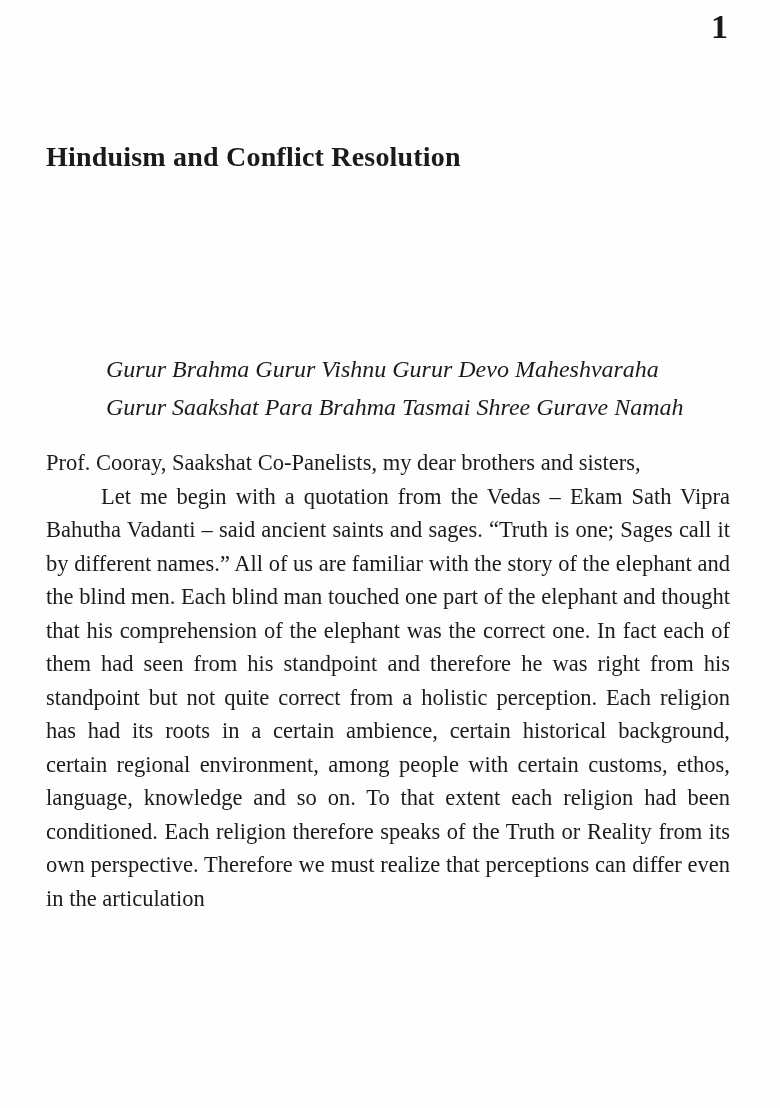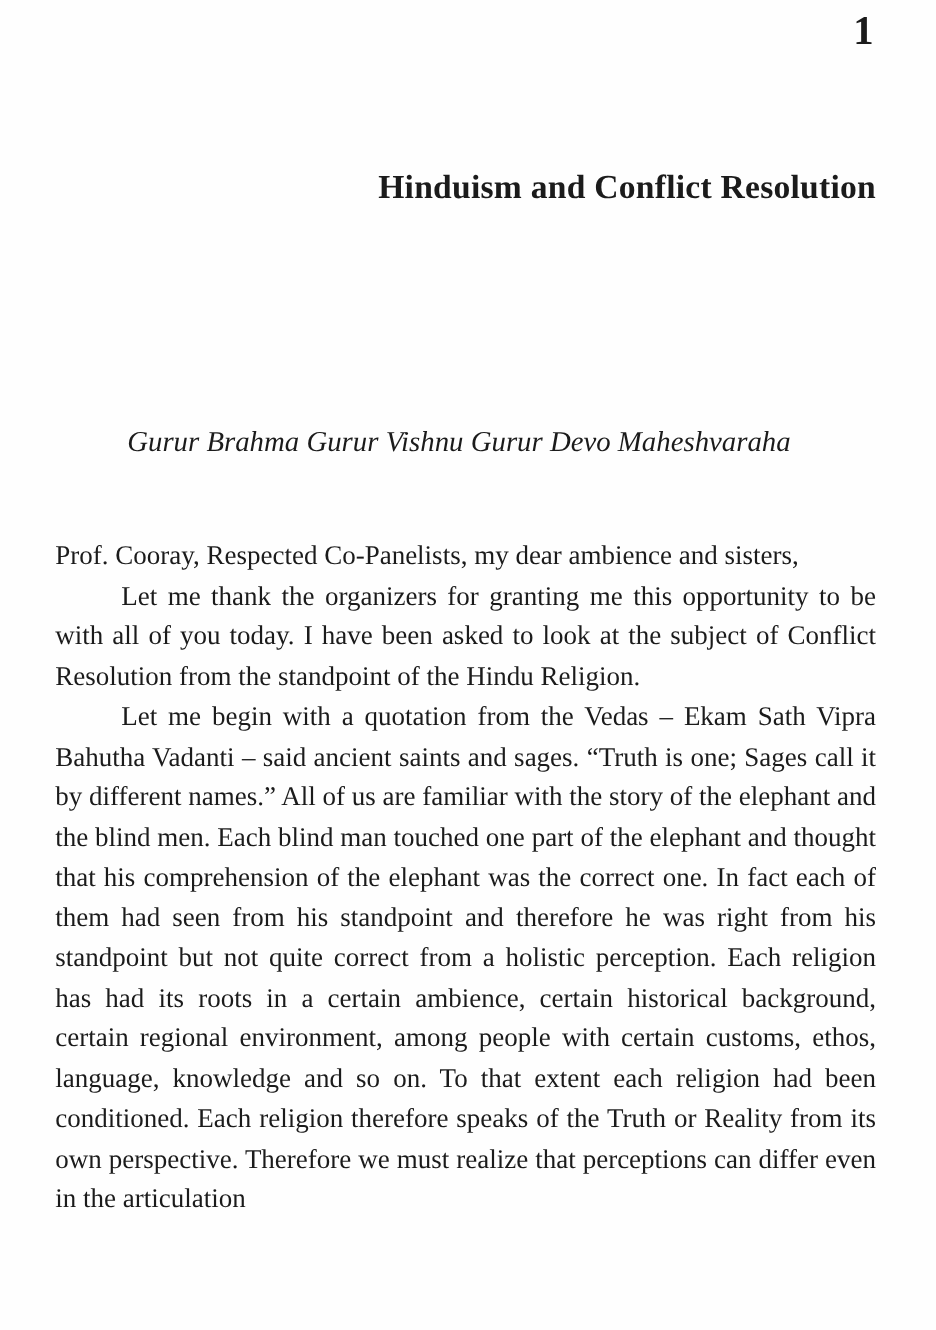--- a/index.html
+++ b/index.html
@@ -29,21 +29,20 @@
     line-height:1.1;
   }
   .chapter-title{
     position:absolute;
     top:140px;
     left:46px;
     right:50px;
     margin:0;
     font-size:28px;
     font-weight:700;
-    text-align:right;
     letter-spacing:0.2px;
     line-height:1.2;
   }
   .verse{
     position:absolute;
     top:350px;
     left:106px;
     right:36px;
     font-style:italic;
     font-size:24px;
@@ -71,20 +70,20 @@
 </head>
 <body>
 
 <div class="page">
   <div class="page-number">1</div>
 
   <h1 class="chapter-title">Hinduism and Conflict Resolution</h1>
 
   <div class="verse">
       <div>Gurur Brahma Gurur Vishnu Gurur Devo Maheshvaraha</div>
+      <div>Gurur Saakshat Para Brahma Tasmai Shree Gurave Namah</div>
     </div>
 
   <div class="body-text">
-      <p>Prof. Cooray, Respected Co-Panelists, my dear ambience and sisters,</p>
-      <p class="indent">Let me thank the organizers for granting me this opportunity to be with all of you today. I have been asked to look at the subject of Conflict Resolution from the standpoint of the Hindu Religion.</p>
+      <p>Prof. Cooray, Saakshat Co-Panelists, my dear brothers and sisters,</p>
       <p class="indent">Let me begin with a quotation from the Vedas – Ekam Sath Vipra Bahutha Vadanti – said ancient saints and sages. “Truth is one; Sages call it by different names.” All of us are familiar with the story of the elephant and the blind men. Each blind man touched one part of the elephant and thought that his comprehension of the elephant was the correct one. In fact each of them had seen from his standpoint and therefore he was right from his standpoint but not quite correct from a holistic perception. Each religion has had its roots in a certain ambience, certain historical background, certain regional environment, among people with certain customs, ethos, language, knowledge and so on. To that extent each religion had been conditioned. Each religion therefore speaks of the Truth or Reality from its own perspective. Therefore we must realize that perceptions can differ even in the articulation</p>
     </div>
 </div>
 
 </body></html>

